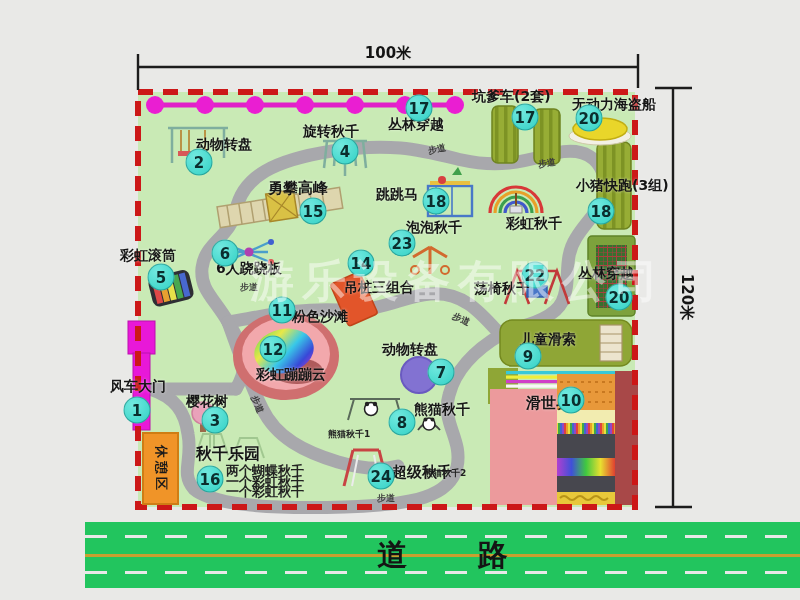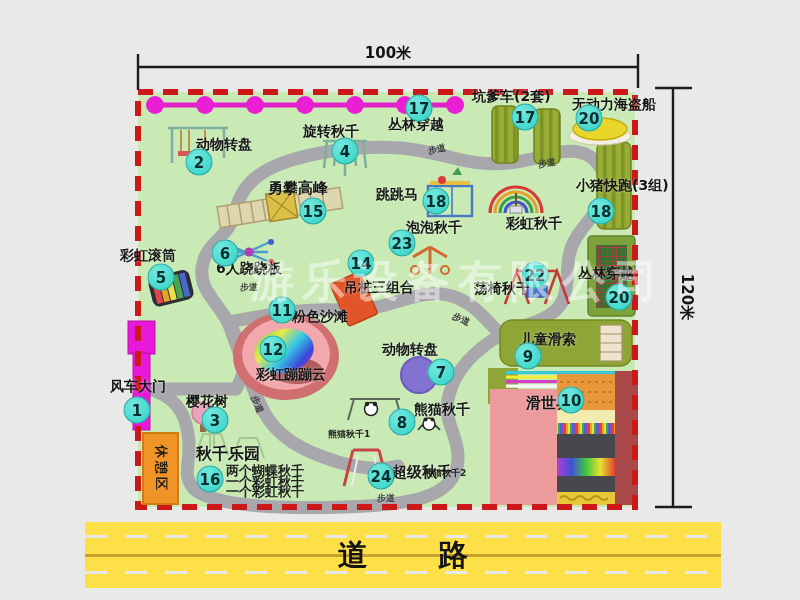--- a/index.html
+++ b/index.html
@@ -10,21 +10,21 @@
   .title-wrap span{display:inline-block;font-size:21px;font-weight:bold;letter-spacing:2px;color:#121212;border-bottom:3px solid #151515;padding:0 10px 3px;}
   .dim-label{position:absolute;font-size:15px;font-weight:bold;color:#141414;white-space:nowrap;}
   .badge{position:absolute;width:27px;height:27px;border-radius:50%;background:radial-gradient(circle at 35% 30%,#72e9df,#2fd0c4);box-shadow:inset 0 0 0 1px rgba(10,100,95,.45);color:#0a2e2e;font-size:15px;font-weight:bold;display:flex;align-items:center;justify-content:center;transform:translate(-50%,-50%);}
   .plabel{position:absolute;font-weight:bold;font-size:14px;color:#161616;white-space:nowrap;text-shadow:0 0 3px rgba(255,255,255,.55);}
   .slabel{position:absolute;font-weight:bold;font-size:9px;color:#222;white-space:nowrap;margin-top:24px;}
   .tlabel{position:absolute;font-weight:bold;font-size:9px;color:#3c3c3c;white-space:nowrap;}
   .details{position:absolute;font-size:13px;font-weight:bold;color:#222;line-height:10.5px;white-space:nowrap;}
   .rest{position:absolute;left:142px;top:432px;width:37px;height:73px;background:#f09428;border:2px solid #cf7d14;box-sizing:border-box;}
   .rest span{position:absolute;left:50%;top:50%;transform:translate(-50%,-50%) rotate(90deg);font-size:13px;font-weight:bold;letter-spacing:3px;color:#1a1a1a;white-space:nowrap;}
   .wm{position:absolute;font-weight:bold;color:rgba(255,255,255,.48);white-space:nowrap;pointer-events:none;}
-  .road{position:absolute;left:85px;top:522px;width:636px;height:66px;background:#fde047;}
+  .road{position:absolute;left:85px;top:522px;width:715px;height:66px;background:#22c55e;}
   .road .dash{position:absolute;left:0;right:0;height:3px;background:repeating-linear-gradient(90deg,#e8e8e8 0 22px,transparent 22px 40px);}
   .road .yellow{position:absolute;left:0;right:0;top:32px;height:3px;background:#c8a030;}
   .road-label{position:absolute;left:0;right:0;top:50%;transform:translateY(-50%);text-align:center;font-size:30px;font-weight:bold;color:#141414;letter-spacing:30px;padding-left:30px;}
 </style>
 </head>
 <body>
 
 <div class="stage">
 
   <svg class="abs" style="left:0;top:0" width="800" height="600" viewBox="0 0 800 600">

